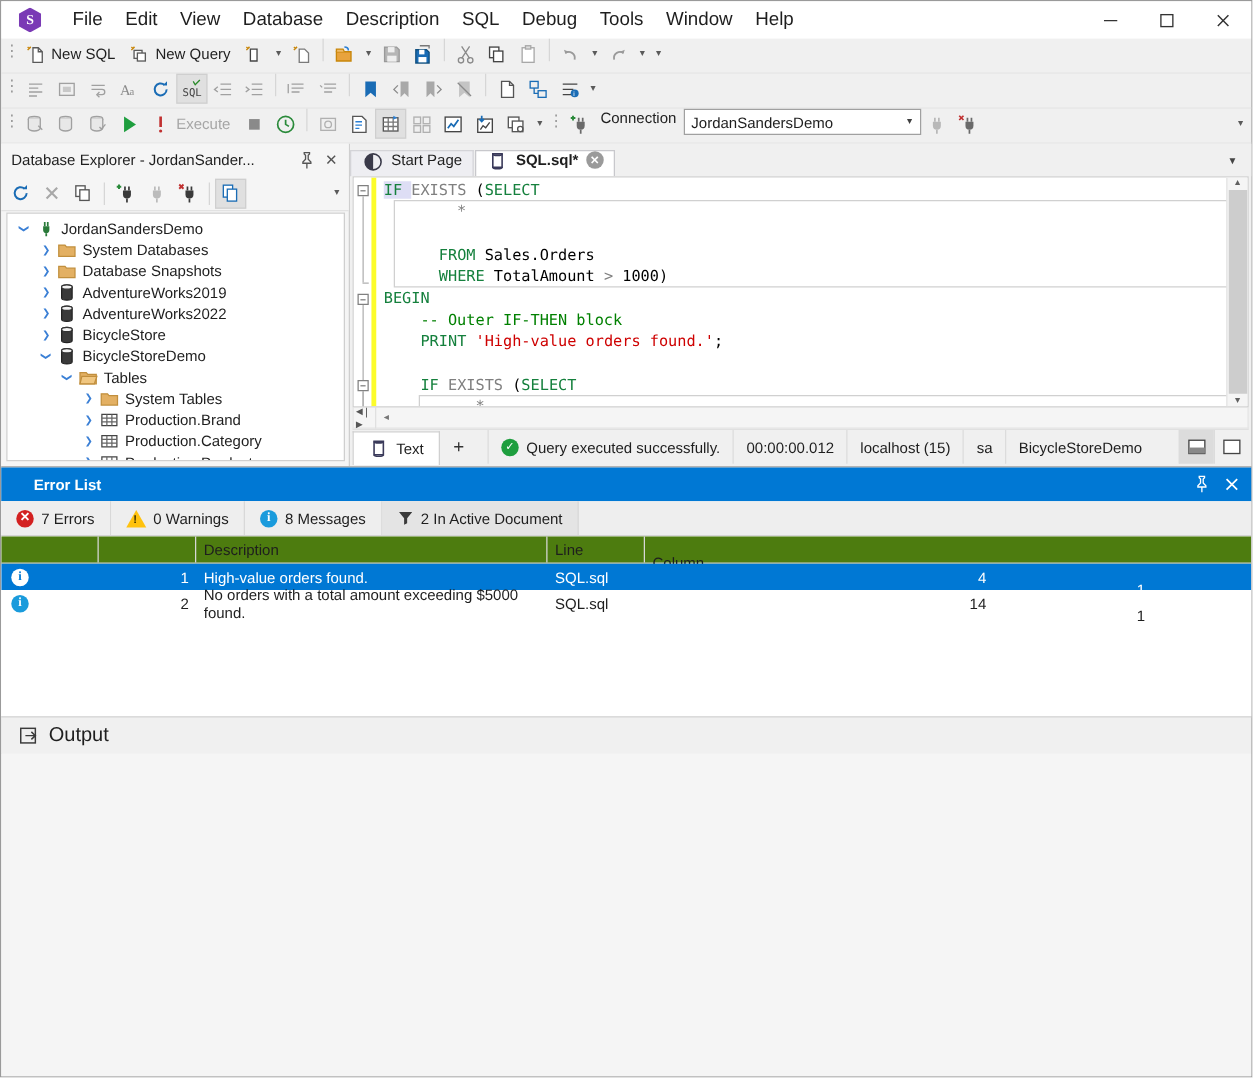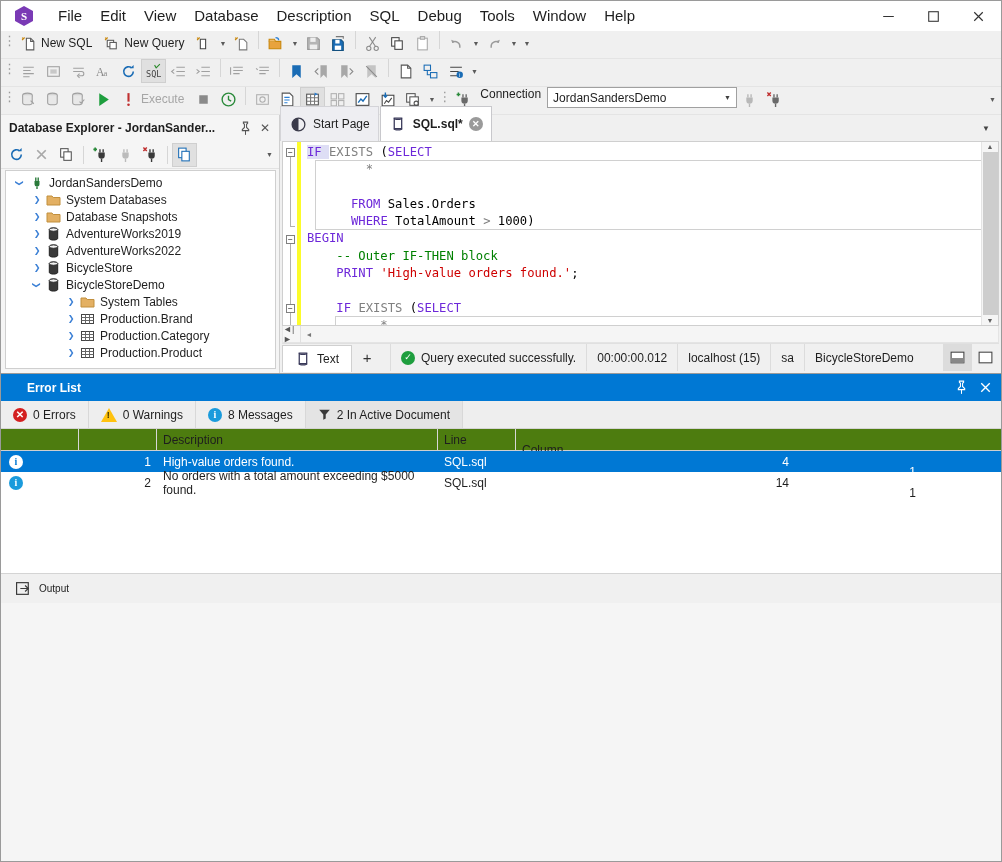--- a/index.html
+++ b/index.html
@@ -104,21 +104,21 @@
   .sidebar {
     width: 279px; min-width: 279px;
     display: flex; flex-direction: column;
     background: #f5f5f5;
     border-right: 1px solid #cfcfcf;
   }
   .panel-head {
     height: 26px; display: flex; align-items: center;
     padding: 0 4px 0 8px; background: #f5f5f5;
   }
-  .panel-title { font-size: 12px; font-weight: bold; color: #1e1e1e; flex: 1; }
+  .panel-title { font-size: 12px; font-weight: normal; color: #1e1e1e; flex: 1; }
   .panel-btn {
     width: 20px; height: 20px; display: flex;
     align-items: center; justify-content: center;
     color: #555; font-size: 12px;
   }
   .sb-toolbar {
     height: 28px; display: flex; align-items: center;
     padding: 0 3px; background: #f5f5f5;
     border-bottom: 1px solid #e2e2e2;
   }
@@ -144,21 +144,21 @@
   .editor-area {
     flex: 1; display: flex; flex-direction: column;
     min-width: 0; background: #f0f0f0;
   }
   .tabstrip {
     height: 26px; min-height: 26px; display: flex;
     align-items: flex-end; background: #f0f0f0;
     position: relative;
   }
   .etab {
-    height: 35px; display: flex; align-items: center;
+    height: 21px; display: flex; align-items: flex-start;
     padding: 0 8px 0 9px; gap: 6px; font-size: 12px;
     background: #eeeef2; border: 1px solid #d4d4d8;
     border-bottom: none; margin-right: 1px; color: #1e1e1e;
   }
   .etab.active { background: #ffffff; border-color: #c8c8cc; font-weight: bold; }
   .etab .tclose {
     width: 14px; height: 14px; border-radius: 50%;
     background: #9a9a9a; color: #fff; font-size: 9px;
     display: flex; align-items: center; justify-content: center;
     line-height: 1;
@@ -176,21 +176,21 @@
   }
   .fold-col { width: 14px; background: #ffffff; flex: 0 0 14px; position: relative; }
   .change-bar { width: 4px; background: #fcfc2a; flex: 0 0 4px; }
   .code {
     flex: 1; overflow: hidden; position: relative;
     font-family: "DejaVu Sans Mono", monospace;
     font-size: 12.2px; line-height: 17.3px;
     padding-top: 2px; white-space: pre;
   }
   .cl { height: 17.3px; padding-left: 6px; position: relative; }
-  .kw { color: #6d28d9; }
+  .kw { color: #15803d; }
   .kw2 { color: #808080; }
   .str { color: #ce0000; }
   .cmt { color: #008000; }
   .num { color: #000000; }
   .punct { color: #000000; }
   .ident { color: #000000; }
   .hl { background: #dedef5; }
 
   
   .rgn {
@@ -342,21 +342,21 @@
   .err-td { display: flex; align-items: center; padding: 0 6px; }
   .err-td.right { justify-content: flex-end; }
   .err-td.icon { justify-content: flex-start; padding-left: 8px; }
 
   
   .outbar {
     height: 30px; min-height: 30px; display: flex; align-items: center;
     background: #f0f0f0; border-top: 1px solid #d4d4d4; padding-left: 14px;
     gap: 7px;
   }
-  .outbar .olabel { font-size: 10px; color: #1e1e1e; }
+  .outbar .olabel { font-size: 16px; color: #1e1e1e; }
   .bottom-strip { flex: 1; background: #f5f5f5; }
 </style>
 </head>
 <body>
 
 <div class="app">
 
   <div class="titlebar">
     <div class="logo">
       <div class="logo-badge">S</div>
@@ -833,20 +833,28 @@
           </div>
           <div class="tnode" style="padding-left: 23px;">
             <span class="chev" style="transform: rotate(90deg);">❯</span>
             <svg viewBox="0 0 16 16" class="tico">
               <ellipse cx="8" cy="3.6" rx="4.2" ry="1.7" fill="#e8e8e8" stroke="#333"></ellipse>
               <path d="M3.8 3.6v8.8c0 .9 1.9 1.7 4.2 1.7s4.2-.8 4.2-1.7V3.6" fill="#3a3a3a" stroke="#222"></path>
               <ellipse cx="8" cy="3.6" rx="4.2" ry="1.7" fill="#f2f2f2" stroke="#333"></ellipse>
             </svg>
             <span>BicycleStoreDemo</span>
           </div>
+          <div class="tnode" style="padding-left: 40px;">
+            <span class="chev" style="transform: rotate(90deg);">❯</span>
+            <svg viewBox="0 0 16 16" class="tico">
+              <path d="M1.5 4h5l1.2 1.5h6.8V13H1.5z" fill="#e3b063" stroke="#c18f3d"></path>
+              <path d="M3 7h12l-2 6H1.5z" fill="#f0c680" stroke="#c18f3d"></path>
+            </svg>
+            <span>Tables</span>
+          </div>
           <div class="tnode" style="padding-left: 57px;">
             <span class="chev">❯</span>
             <svg viewBox="0 0 16 16" class="tico">
               <path d="M1.5 4h5l1.2 1.5h6.8V13H1.5z" fill="#e3b063" stroke="#c18f3d"></path>
             </svg>
             <span>System Tables</span>
           </div>
           <div class="tnode" style="padding-left: 57px;">
             <span class="chev">❯</span>
             <svg viewBox="0 0 16 16" class="tico">
@@ -968,21 +976,21 @@
       <div class="err-hbtn">
         <svg class="ico" viewBox="0 0 16 16">
             <path d="M4 4l8 8M12 4l-8 8" stroke="#fff" stroke-width="1.3"></path>
           </svg>
       </div>
     </div>
 
     <div class="err-toolbar">
       <div class="err-filter">
         <span class="badge-err">✕</span>
-        <span>0 Errors</span>
+        <span>7 Errors</span>
       </div>
       <div class="err-filter">
         <span class="badge-warn"></span>
         <span>0 Warnings</span>
       </div>
       <div class="err-filter">
         <span class="badge-info">i</span>
         <span>8 Messages</span>
       </div>
       <div class="err-filter on">

